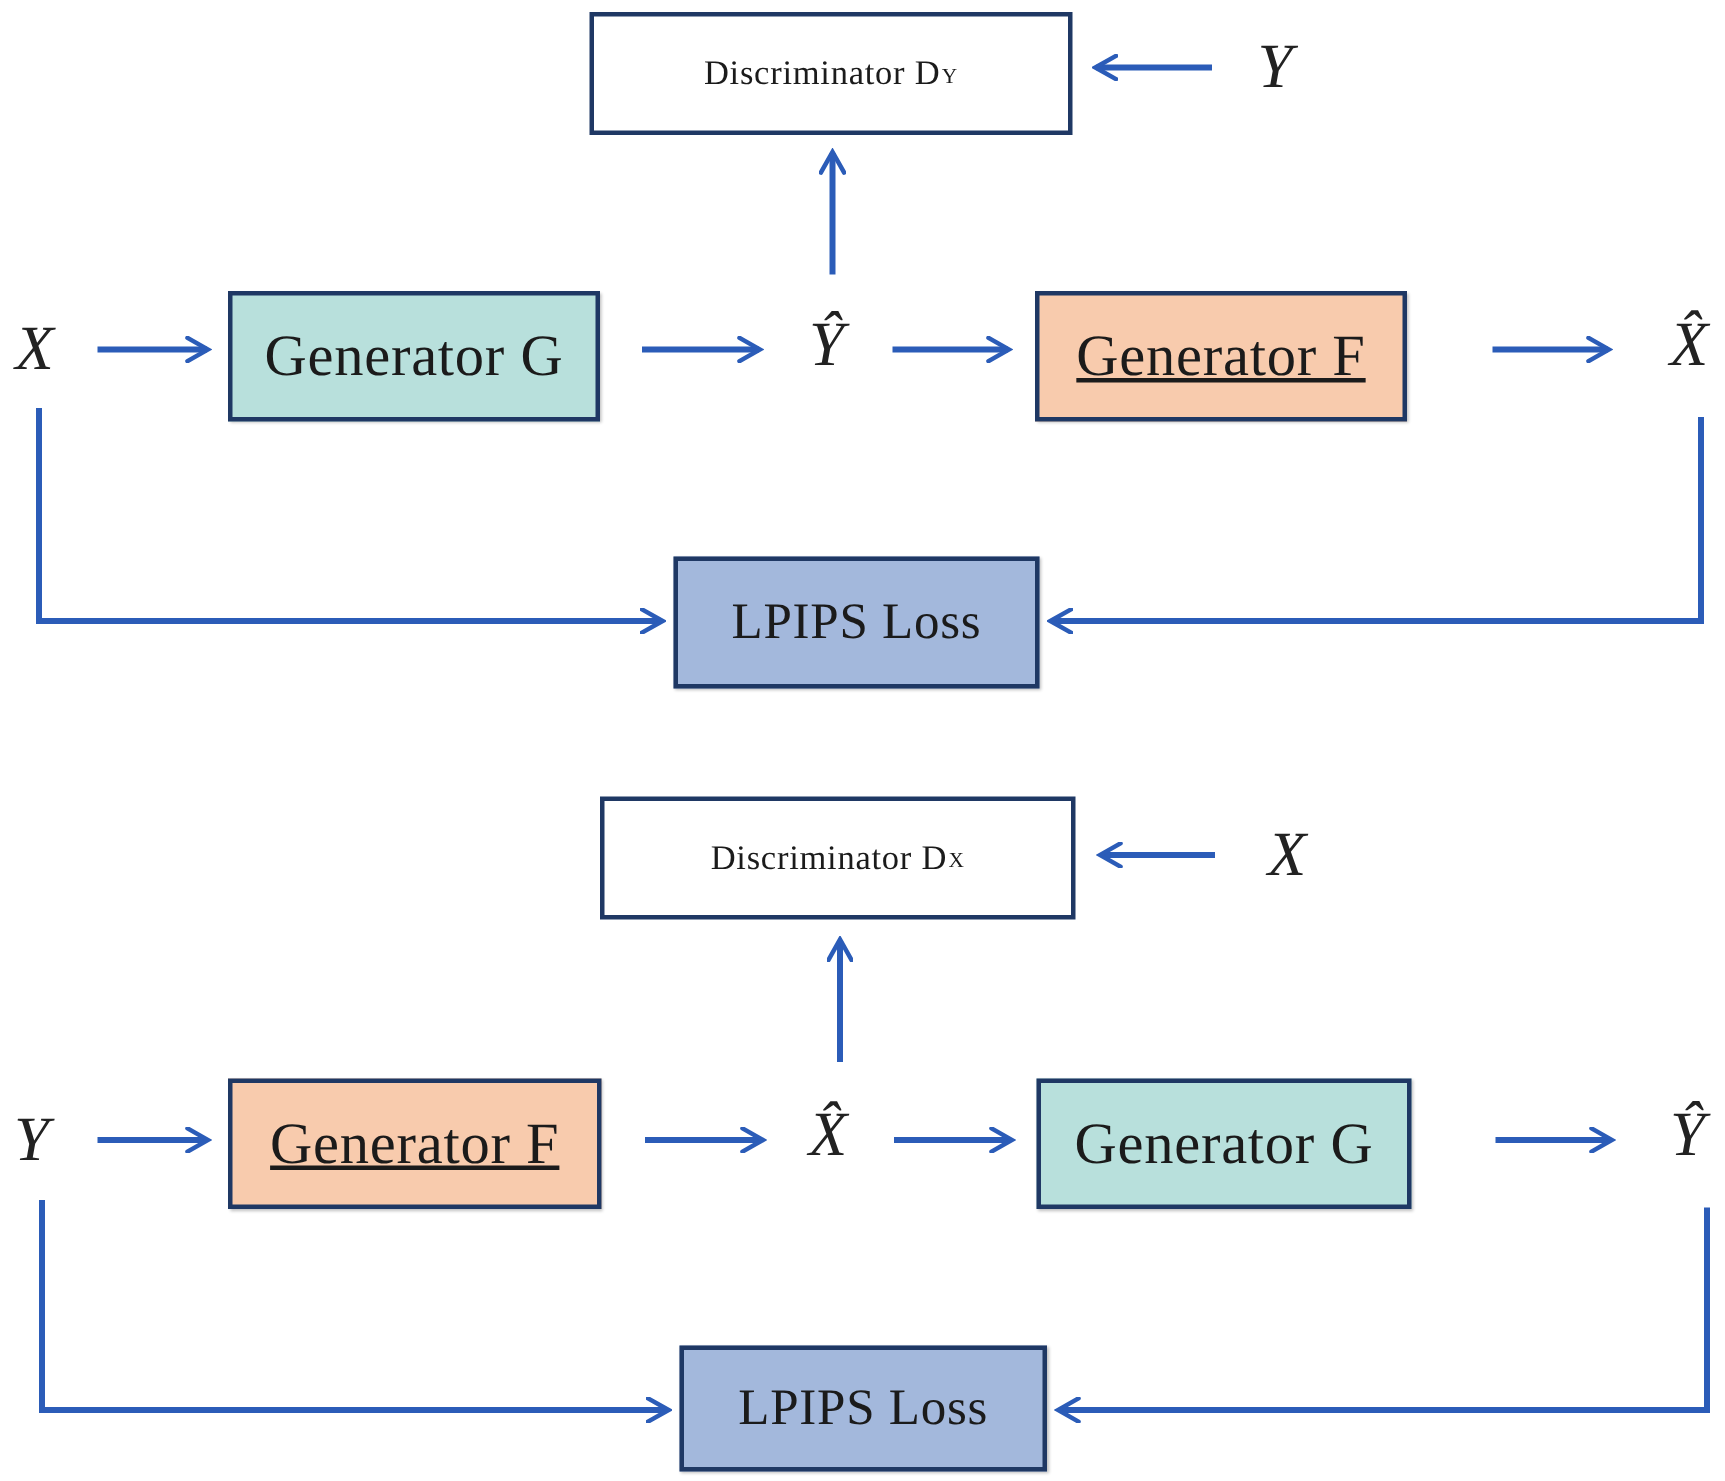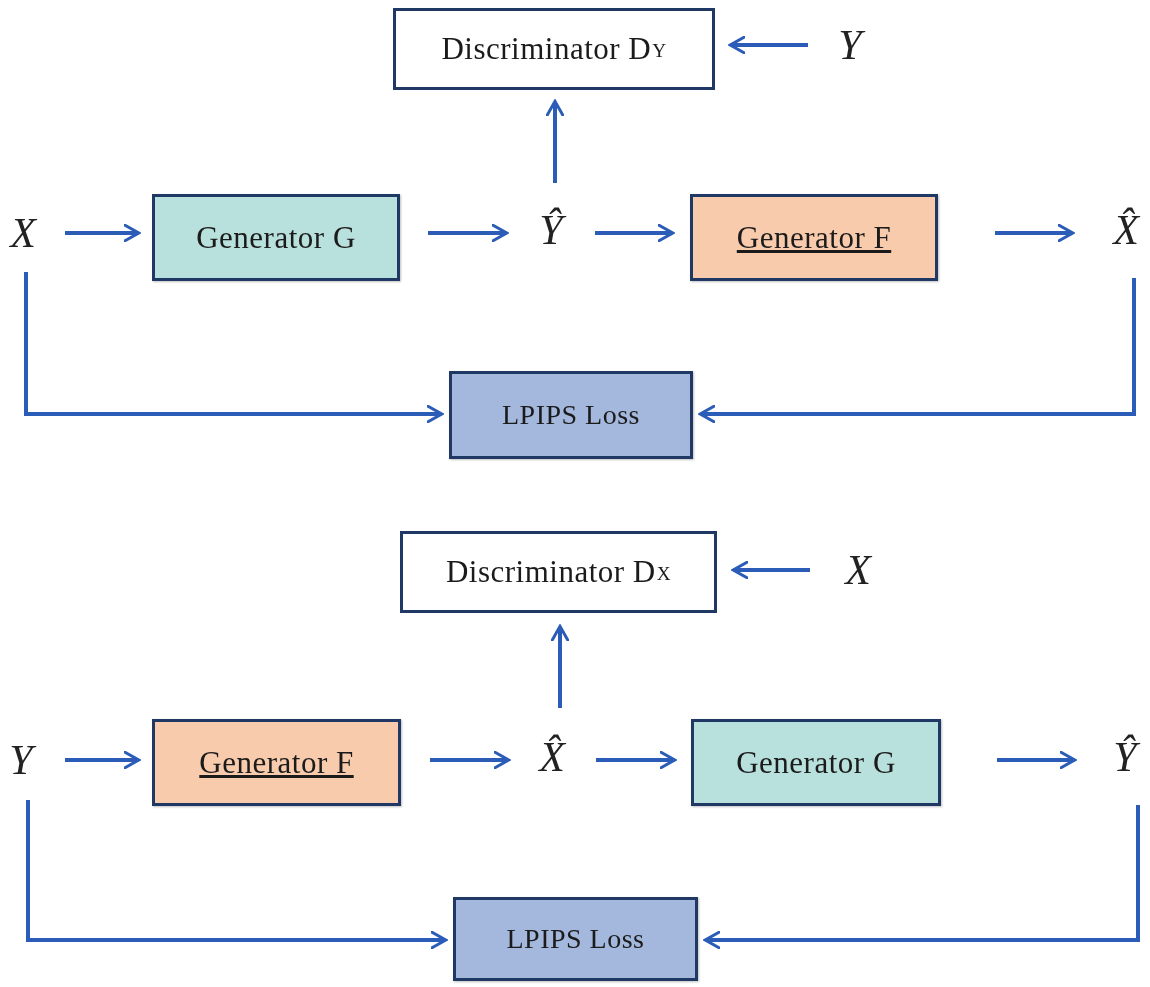--- a/index.html
+++ b/index.html
@@ -19,28 +19,28 @@
     background:var(--background);
     font-family:"Liberation Serif","DejaVu Serif",serif;
     overflow:hidden;
   }
   #connectors{position:absolute;left:0;top:0;width:1150px;height:987px;}
   .box{
     position:absolute;
     display:flex;align-items:center;justify-content:center;
     border:3px solid var(--box_border);
     box-sizing:border-box;
-    font-size:31px;color:var(--text);
+    font-size:39px;color:var(--text);
     letter-spacing:0.5px;
     white-space:nowrap;
   }
-  .box.disc{background:var(--white_fill);font-size:31px;}
+  .box.disc{background:var(--white_fill);font-size:23px;}
   .box.teal{background:var(--teal_fill);box-shadow:1px 1px 2px rgba(0,0,0,.25);}
   .box.orange{background:var(--orange_fill);box-shadow:1px 1px 2px rgba(0,0,0,.25);text-decoration:underline;}
-  .box.loss{background:var(--loss_fill);font-size:28px;box-shadow:1px 1px 2px rgba(0,0,0,.25);}
+  .box.loss{background:var(--loss_fill);font-size:34px;box-shadow:1px 1px 2px rgba(0,0,0,.25);}
   .box sub{font-size:0.62em;line-height:0;margin-left:1px;transform:translateY(2px);}
   .mathlab{
     position:absolute;
     display:flex;align-items:center;justify-content:center;
     font-style:italic;font-size:42px;color:#222;
     line-height:1;white-space:nowrap;
   }
   
   #disc-y{left:393px;top:8px;width:322px;height:82px;}
   #gen-g-top{left:152px;top:194px;width:248px;height:87px;}

